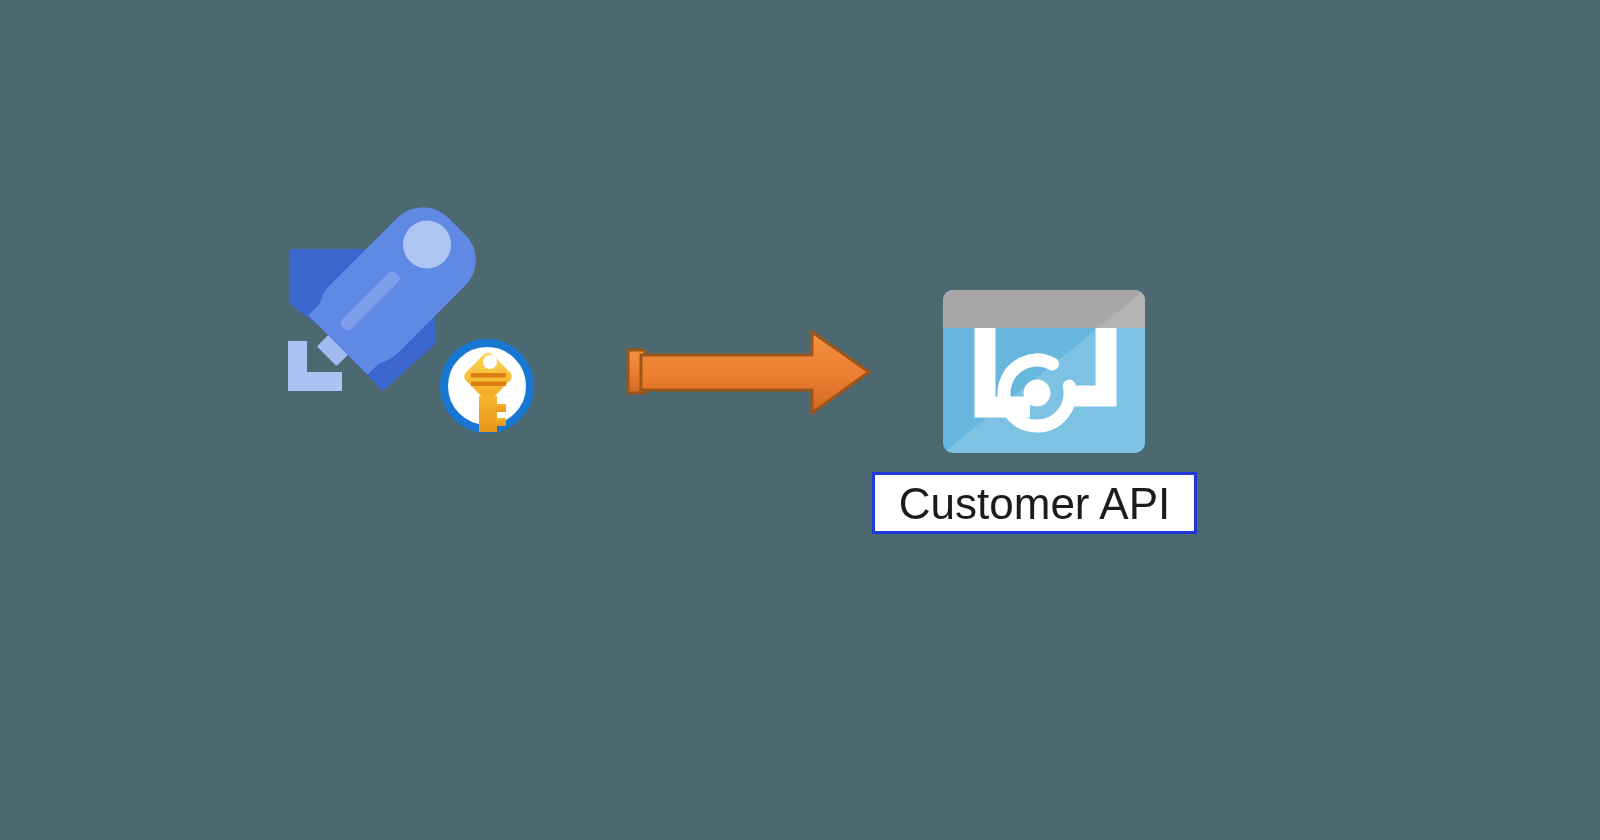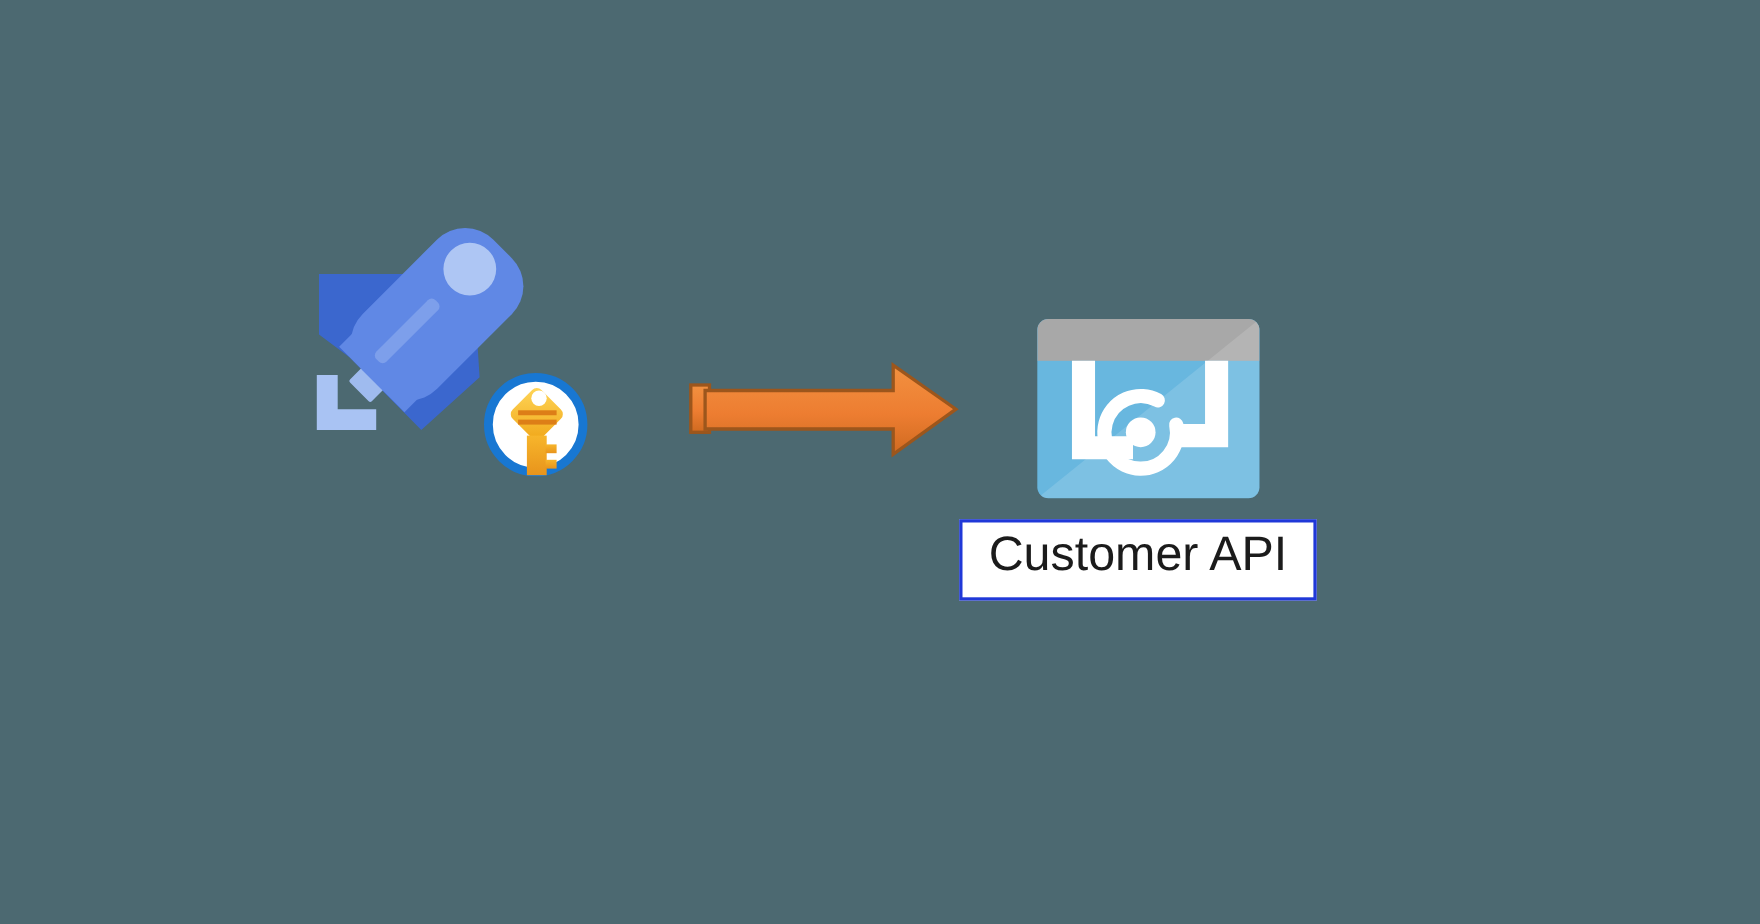--- a/index.html
+++ b/index.html
@@ -10,21 +10,21 @@
   svg.diagram{position:absolute;left:0;top:0;}
   .label-box{
     position:absolute;background:#ffffff;border:3px solid #2038d8;
     color:#1b1b1b;box-sizing:border-box;
   }
   .label-box.client{
     left:279px;top:432px;width:298px;height:149px;
     font-size:46px;line-height:61px;padding:9px 0 0 14px;
   }
   .label-box.api{
-    left:872px;top:472px;width:325px;height:74px;
+    left:872px;top:472px;width:325px;height:62px;
     font-size:44px;line-height:57px;text-align:center;
   }
 </style>
 </head>
 <body>
 
 <div class="stage">
 
   <svg class="diagram" width="1600" height="840" viewBox="0 0 1600 840">
     <defs>

